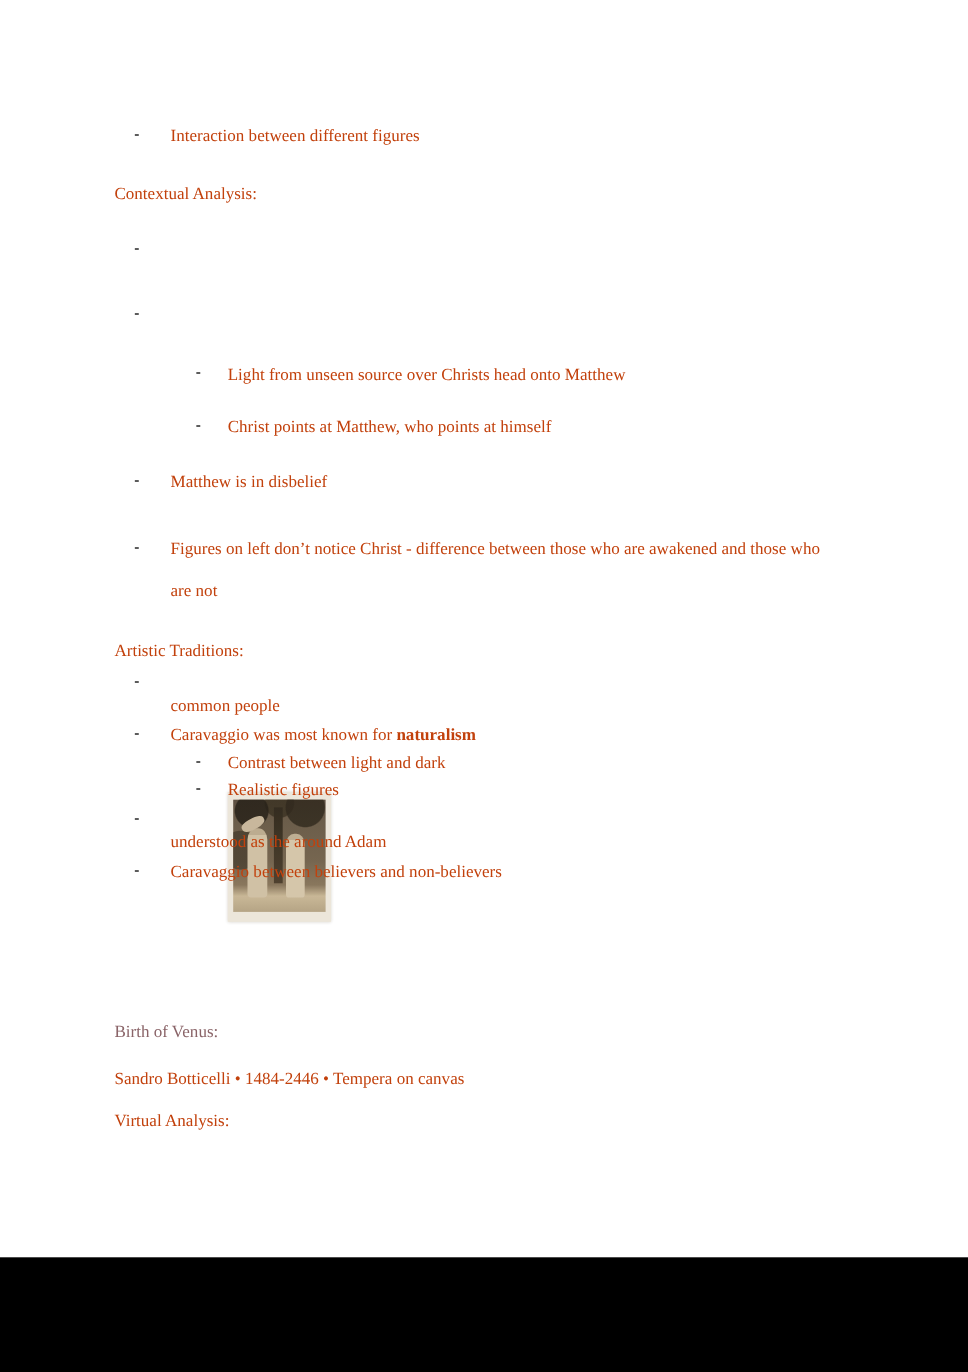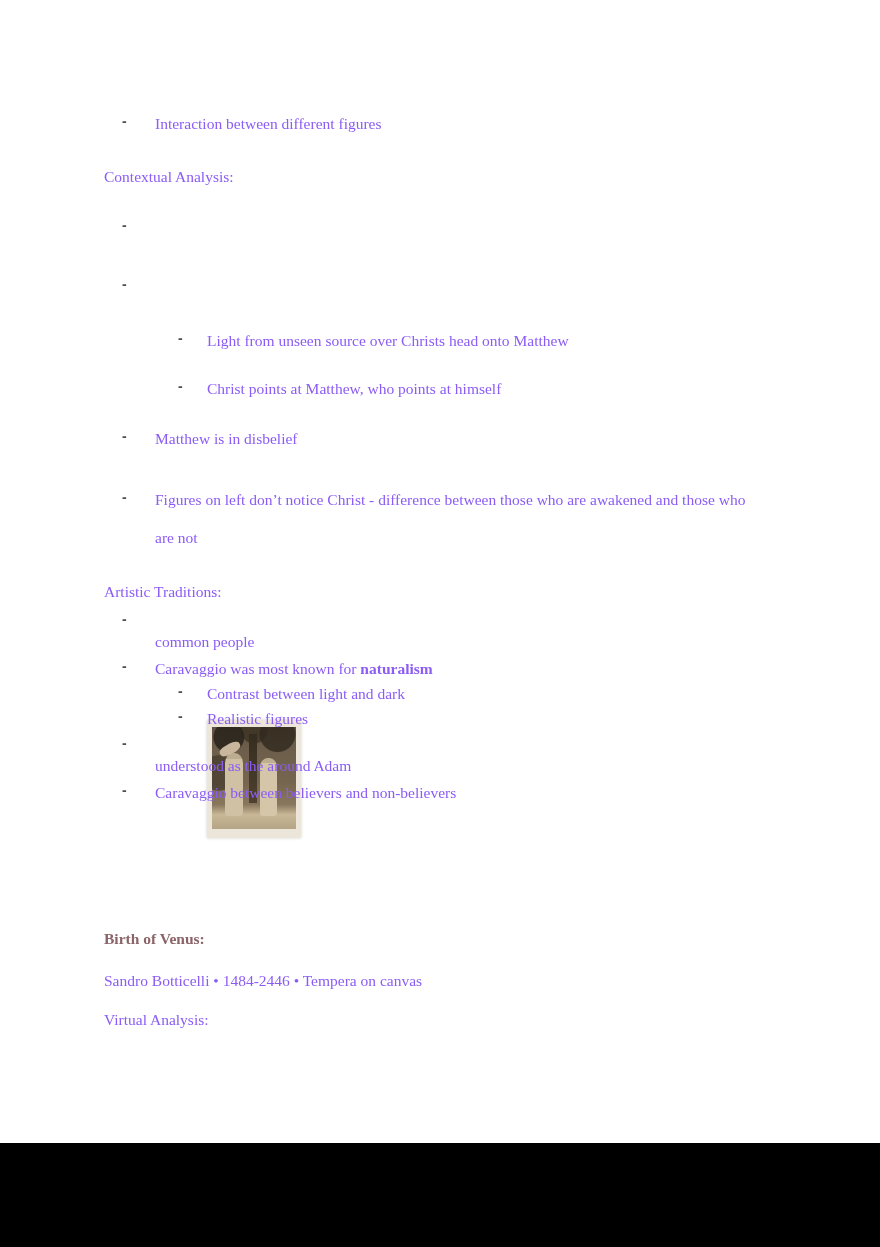--- a/index.html
+++ b/index.html
@@ -20,41 +20,41 @@
   .letterbox {
     position: absolute;
     left: 0; top: 1143px;
     width: 880px; height: 104px;
     background: #000000;
   }
   .line {
     position: absolute;
     white-space: nowrap;
     font-size: 15.5px;
-    color: #8b5cf6;
+    color: #c2410c;
     z-index: 2;
   }
   .marker {
     position: absolute;
     font-family: "Liberation Sans", sans-serif;
     font-weight: 700;
     font-size: 14px;
     color: #4e4e4e;
     z-index: 2;
   }
   .m1 { left: 122px; }
   .m2 { left: 178px; }
   .t1 { left: 155px; }
   .t2 { left: 207px; font-family: Liberation Serif, serif; }
   .lh  { left: 104px; }
   .cont { left: 155px; }
   .bold-frag { font-weight: 700; }
   .accent-heading {
     color: #8a6468;
-    font-weight: 700;
+    font-weight: 400;
   }
   
   .figure {
     position: absolute;
     left: 207px; top: 720px;
     width: 94px; height: 118px;
     background: #ece5d9;
     box-shadow: 0 0 3px rgba(90,80,60,0.25);
     z-index: 1;
     opacity: 0.96;

